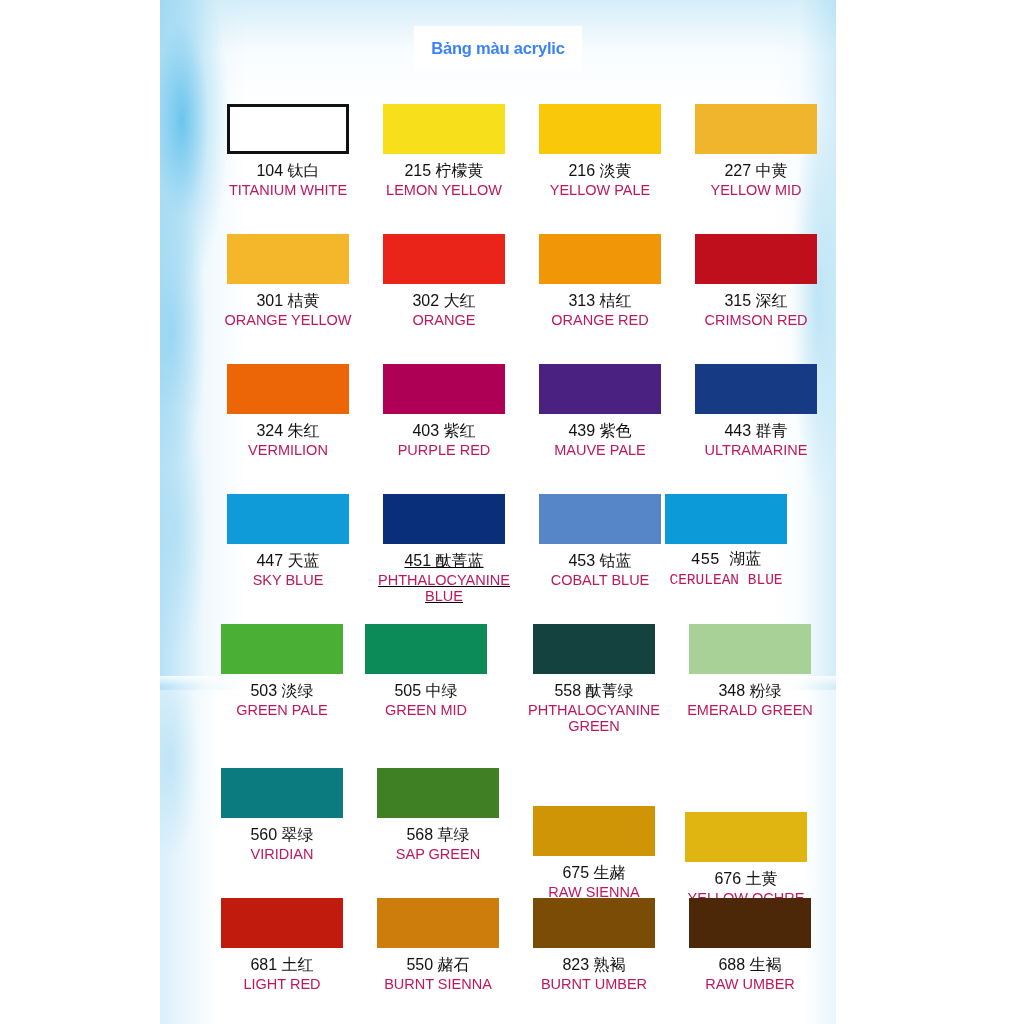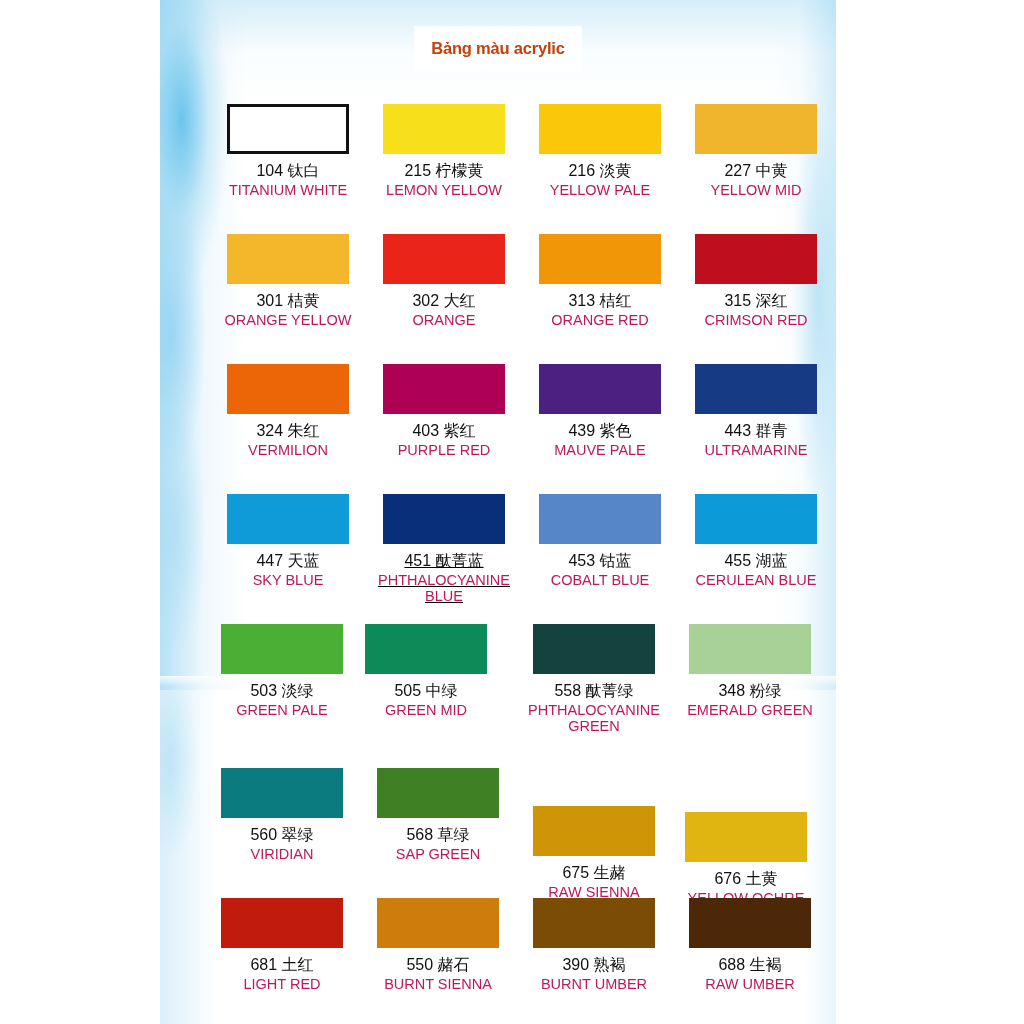--- a/index.html
+++ b/index.html
@@ -71,21 +71,21 @@
     width: 168px;
     height: 45px;
     background: #ffffff;
     display: flex;
     align-items: center;
     justify-content: center;
   }
   #title-text {
     font-size: 16.5px;
     font-weight: bold;
-    color: #c2410c;
+    color: #3b82f6;
     letter-spacing: -0.2px;
     white-space: nowrap;
   }
 
   
   #grid {
     position: absolute;
     left: 0;
     top: 0;
     width: 676px;
@@ -252,21 +252,21 @@
             <div class="cap-en wrap">PHTHALOCYANINE BLUE</div>
           </div>
         </div>
         <div class="cell" style="left: 360px;">
           <div class="swatch" style="background: rgb(86, 134, 200);"></div>
           <div class="cap">
             <div class="cap-cn">453 钴蓝</div>
             <div class="cap-en wrap">COBALT BLUE</div>
           </div>
         </div>
-        <div class="cell" style="left: 516px;">
+        <div class="cell" style="left: 486px; font-family: Liberation Mono, monospace;">
           <div class="swatch" style="background: rgb(13, 154, 217);"></div>
           <div class="cap">
             <div class="cap-cn">455 湖蓝</div>
             <div class="cap-en wrap">CERULEAN BLUE</div>
           </div>
         </div>
       </div>
       <div class="row" style="top: 624px;">
         <div class="cell" style="left: 42px;">
           <div class="swatch" style="background: rgb(74, 175, 53);"></div>
@@ -338,21 +338,21 @@
         <div class="cell" style="left: 198px;">
           <div class="swatch" style="background: rgb(204, 125, 12);"></div>
           <div class="cap">
             <div class="cap-cn">550 赭石</div>
             <div class="cap-en">BURNT SIENNA</div>
           </div>
         </div>
         <div class="cell" style="left: 354px;">
           <div class="swatch" style="background: rgb(123, 76, 6);"></div>
           <div class="cap">
-            <div class="cap-cn">390 熟褐</div>
+            <div class="cap-cn">823 熟褐</div>
             <div class="cap-en">BURNT UMBER</div>
           </div>
         </div>
         <div class="cell" style="left: 510px;">
           <div class="swatch" style="background: rgb(76, 39, 8);"></div>
           <div class="cap">
             <div class="cap-cn">688 生褐</div>
             <div class="cap-en">RAW UMBER</div>
           </div>
         </div>

